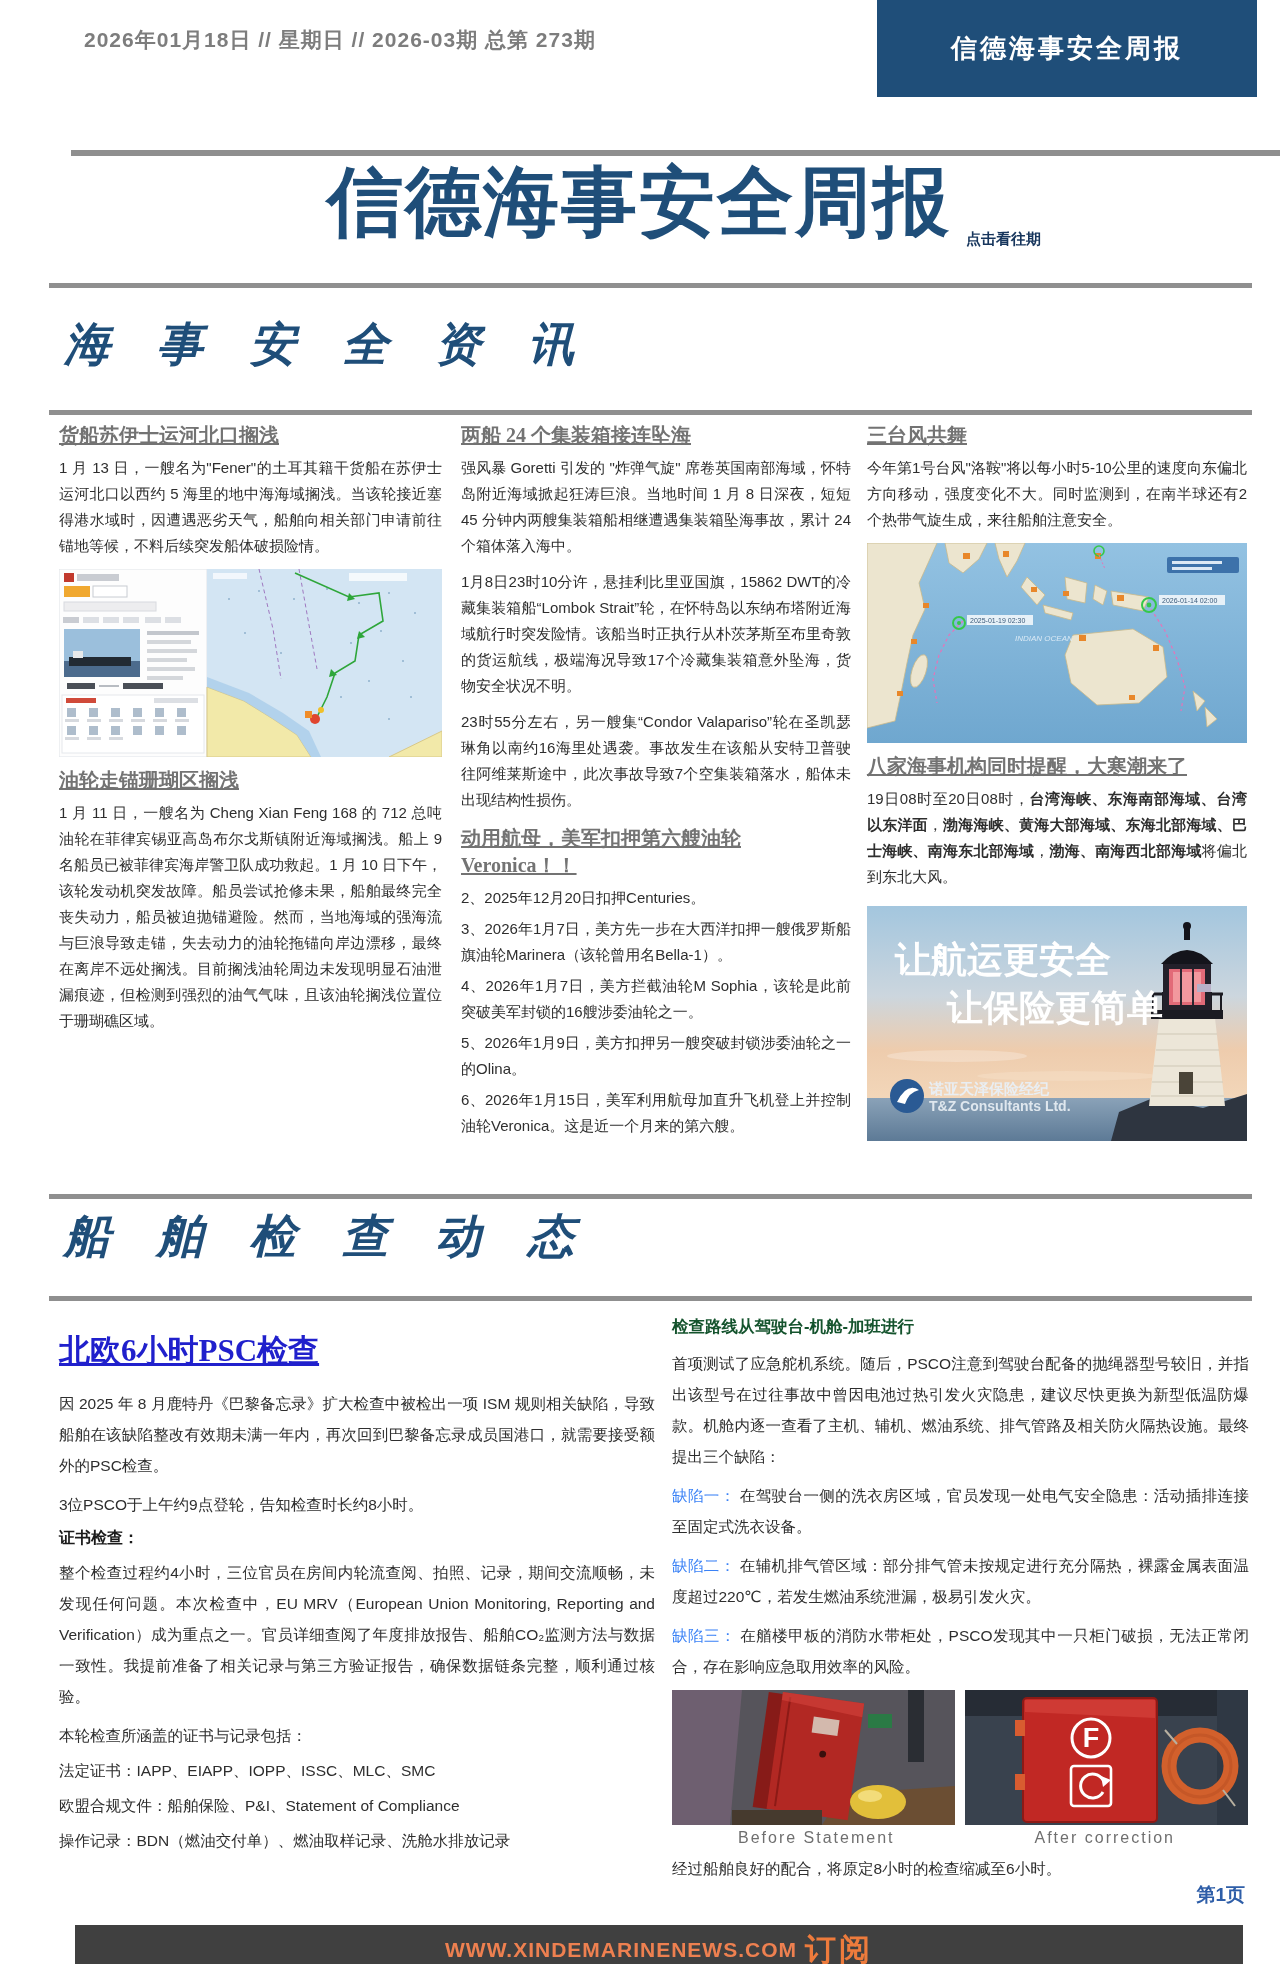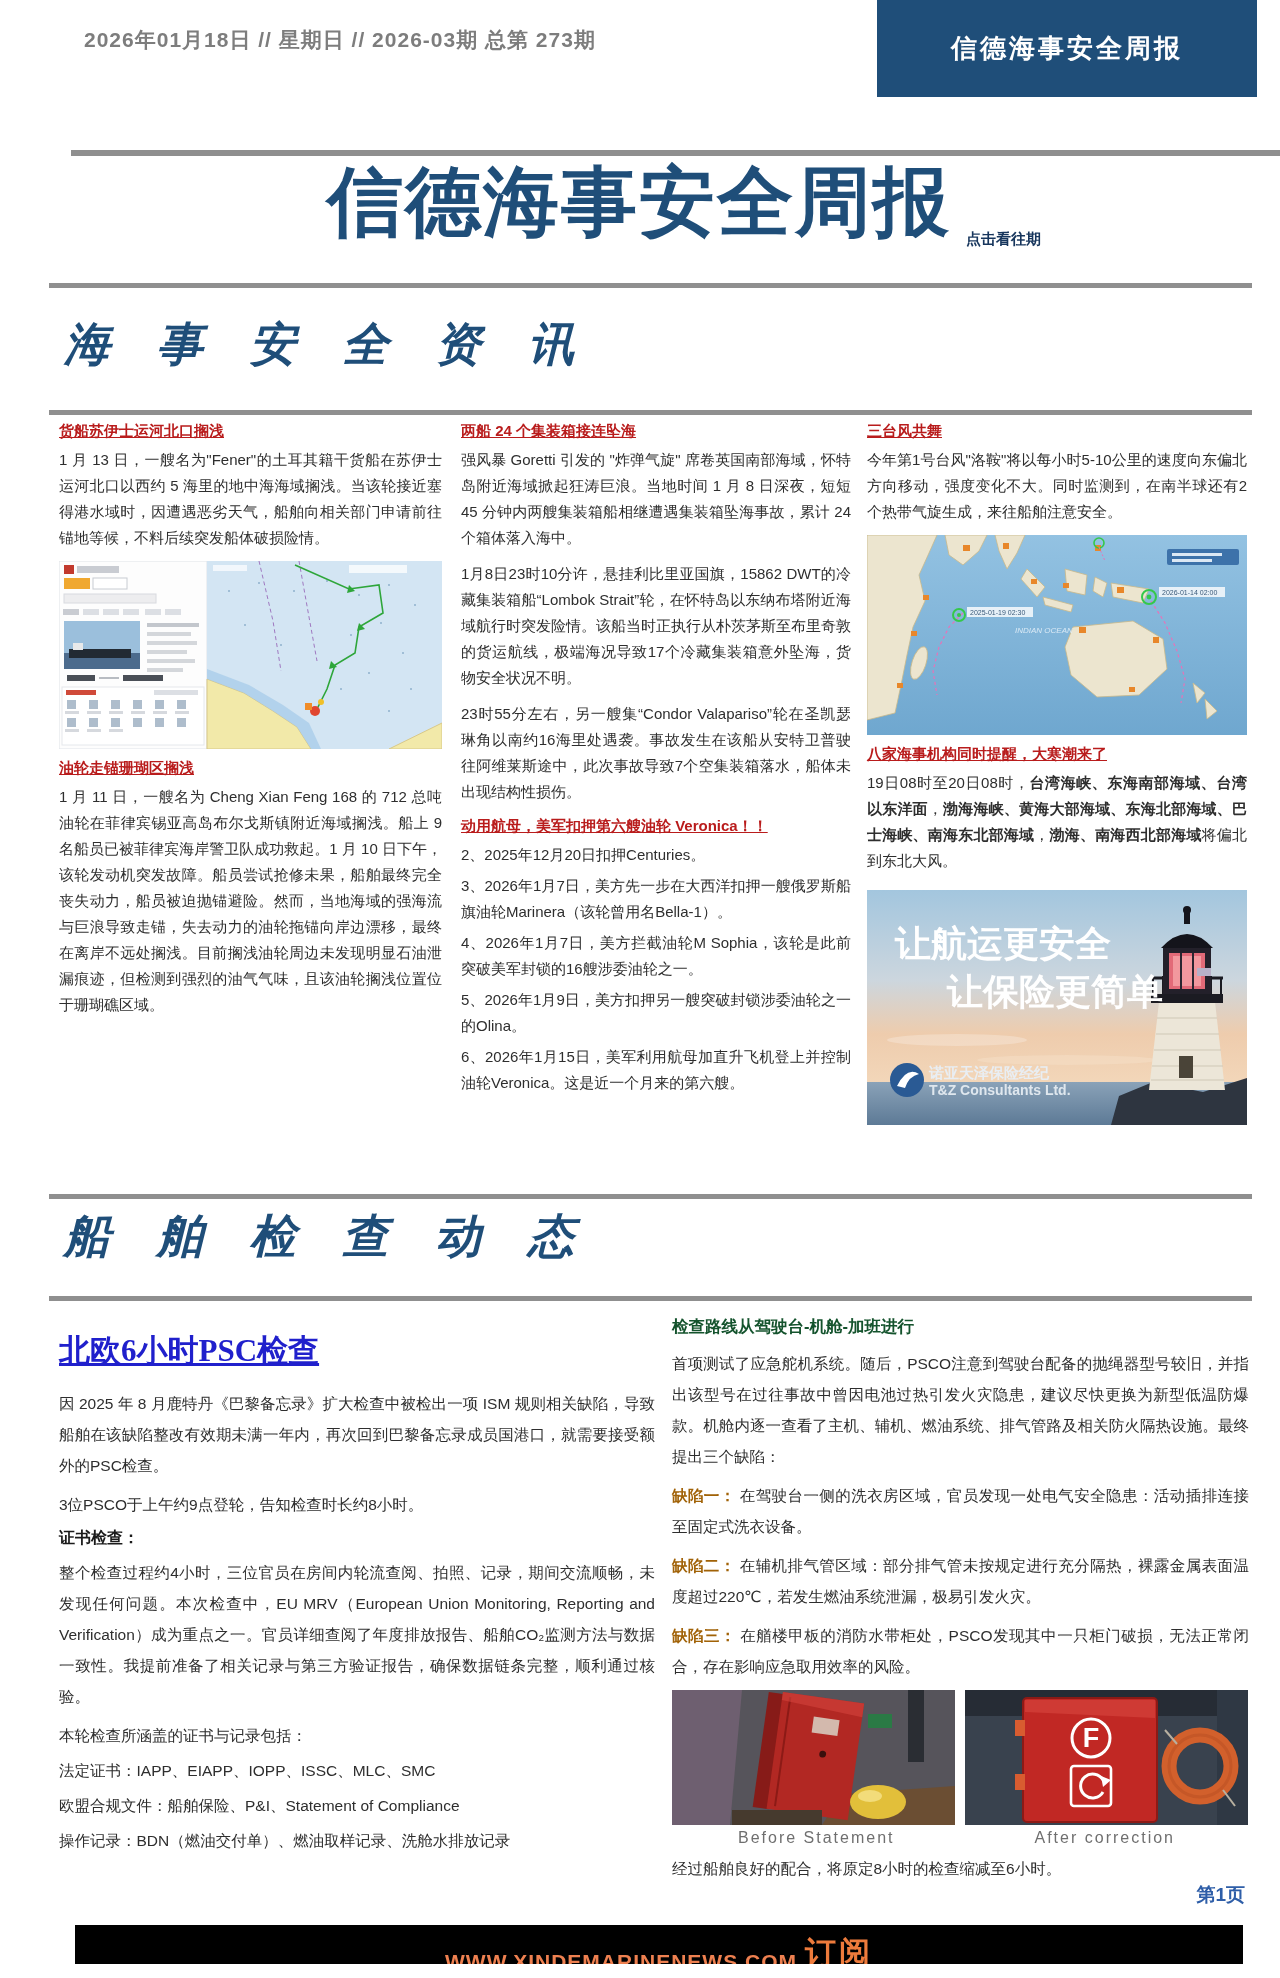--- a/index.html
+++ b/index.html
@@ -19,43 +19,43 @@
   .h1{top:314px;}
   .rule3{left:40px;top:410px;width:1203px;height:5px;}
   .h2{top:1206px;}
   .rule4{left:40px;top:1194px;width:1203px;height:5px;}
   .rule5{left:40px;top:1296px;width:1203px;height:5px;}
 
   .col{position:absolute;top:422px;}
   .col1{left:50px;width:383px;}
   .col2{left:452px;width:390px;}
   .col3{left:858px;width:380px;}
-  .a-title{font-size:15px;font-weight:bold;color:#b91c1c;text-decoration:underline;margin:0 0 6px 0;cursor:pointer;}
+  .a-title{font-size:20px;font-weight:bold;color:#737373;text-decoration:underline;margin:0 0 6px 0;cursor:pointer;font-family:Liberation Serif, serif;}
   .a-title.mt{margin-top:12px;}
   .col p.para{font-size:15px;line-height:26px;text-align:justify;margin:0 0 10px 0;}
   .col p.list-line{font-size:15px;line-height:26px;text-align:justify;margin:0 0 5px 0;}
   .figure{margin:4px 0 10px 0;line-height:0;}
   .figure svg{display:block;}
 
   .s2-left{position:absolute;left:50px;top:1330px;width:596px;}
   .s2-right{position:absolute;left:663px;top:1316px;width:577px;}
   .psc-title{font-family:"Liberation Serif","DejaVu Serif",serif;font-size:31px;font-weight:bold;color:#2020cc;
         text-decoration:underline;margin:0 0 16px 0;cursor:pointer;}
   .s2 p{font-size:15.5px;line-height:31px;text-align:justify;margin:0 0 8px 0;}
   .s2 p.tight{margin-bottom:4px;}
   .bold-label{font-size:16px;font-weight:bold;color:#1a1a1a;margin:2px 0 8px 0;}
   .route-header{font-size:16.5px;font-weight:bold;color:#14532d;margin:0 0 10px 0;}
-  .defect-label{color:#a16207;font-weight:bold;margin-right:4px;}
+  .defect-label{color:#3b82f6;font-weight:normal;margin-right:4px;}
   .photo-row{display:flex;gap:10px;margin:8px 0 4px 0;}
   .photo-row svg{display:block;}
   .caption-row{display:flex;margin:2px 0 6px 0;}
   .caption{flex:1;text-align:center;color:#6f6f6f;font-size:16px;letter-spacing:2px;}
   .page-num{position:absolute;right:44px;top:1882px;font-size:19px;font-weight:bold;color:#2e5ea8;}
-  .footer-bar{position:absolute;left:66px;top:1925px;width:1168px;height:49px;background:#000000;
-        border-bottom:4px solid #1c3a60;display:flex;align-items:flex-end;justify-content:center;}
+  .footer-bar{position:absolute;left:66px;top:1925px;width:1168px;height:49px;background:#404040;
+        border-bottom:4px solid #1c3a60;display:flex;align-items:center;justify-content:center;}
   .footer-url{color:#ee8050;font-size:21px;font-weight:bold;letter-spacing:1px;cursor:pointer;}
   .footer-sub{color:#ee7b3c;font-size:31px;font-weight:bold;margin-left:8px;letter-spacing:3px;cursor:pointer;}
   .svg-cn{font-family:"Liberation Sans","DejaVu Sans",sans-serif;}
 </style>
 </head>
 <body>
 
 <div class="page">
 
   <div class="date-line">2026年01月18日  //  星期日  //  2026-03期 总第 273期</div>

